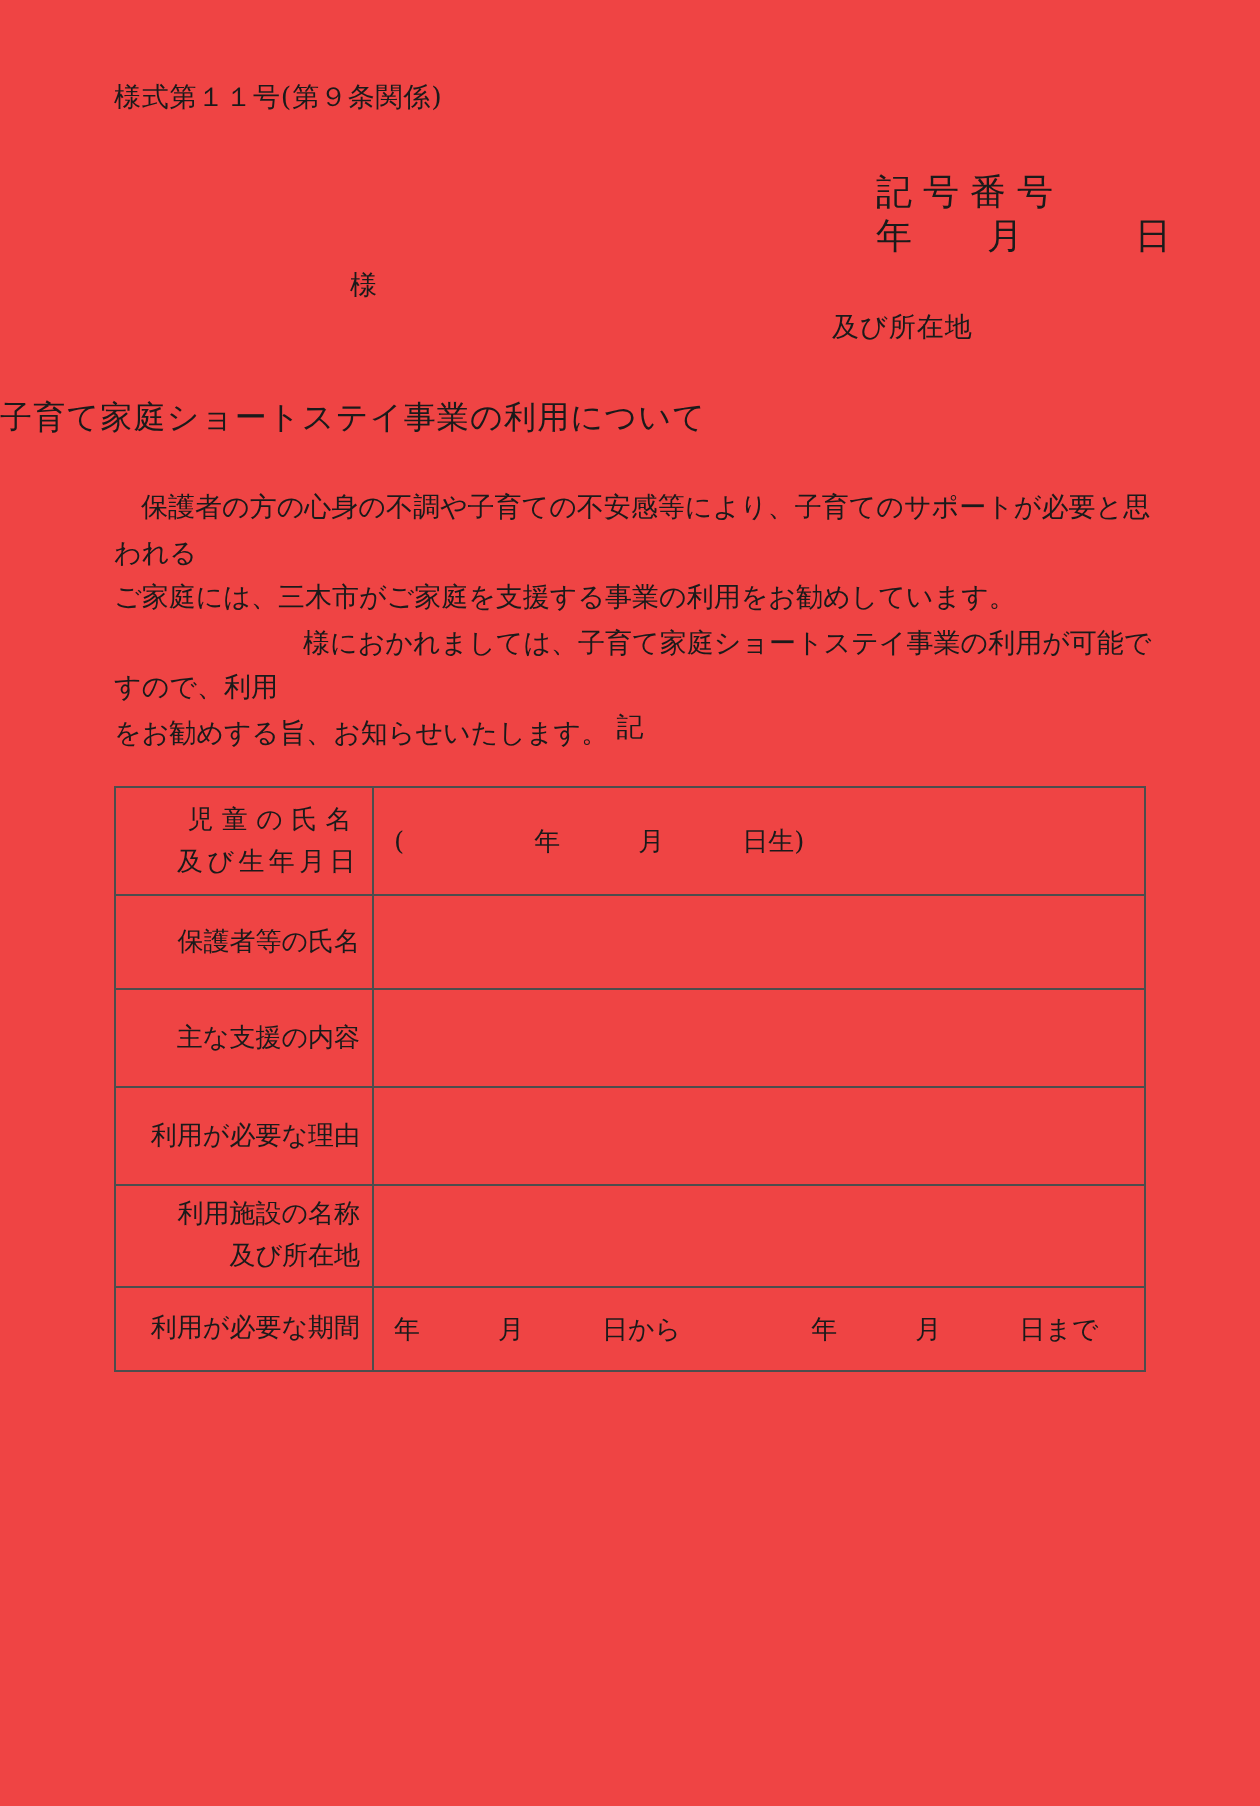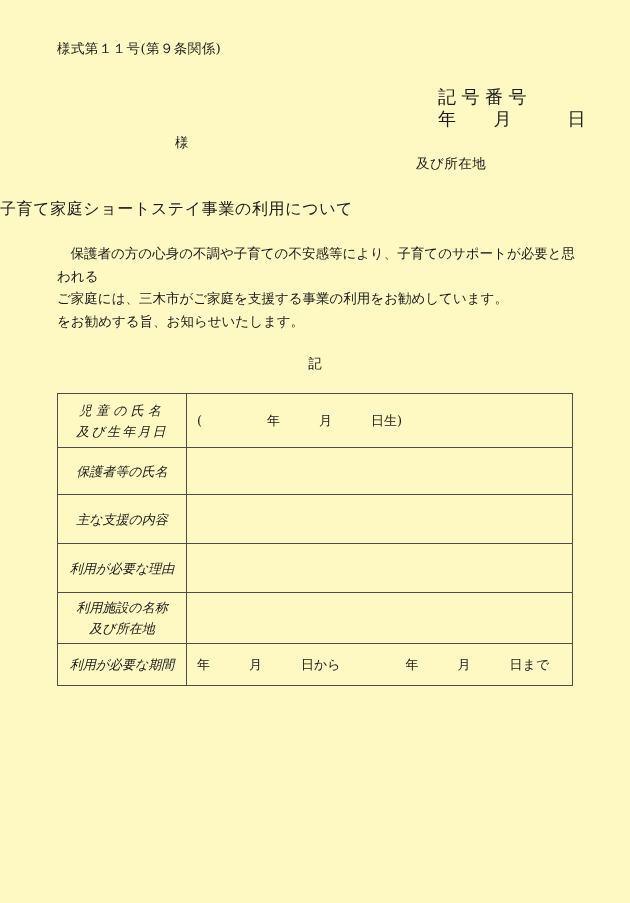--- a/index.html
+++ b/index.html
@@ -9,21 +9,21 @@
     background: #ffffff;
   }
   body {
     font-family: "DejaVu Serif", "Liberation Serif", serif;
     color: #1a1a1a;
   }
   .page {
     position: relative;
     width: 630px;
     height: 903px;
-    background: #fef9c3;
+    background: #ef4444;
     overflow: hidden;
   }
 
   
   .form-no {
     position: absolute;
     left: 57px;
     top: 40px;
     font-size: 13.5px;
     letter-spacing: 0.4px;
@@ -108,24 +108,23 @@
     table-layout: fixed;
     font-size: 13px;
   }
   .form-table td {
     border: 1px solid #4d4d4d;
     padding: 0;
     vertical-align: middle;
   }
   .form-table td.label {
     width: 116px;
-    text-align: center;
+    text-align: right;
     line-height: 21px;
     padding: 4px 6px;
-    font-style: italic;
   }
   .form-table td.value {
     padding: 4px 10px;
     white-space: pre;
     text-align: left;
   }
   .label-line { display: block; white-space: pre; }
   .lbl-spaced { letter-spacing: 4.2px; }
   .lbl-spaced2 { letter-spacing: 2.2px; }
   .row-h1 { height: 54px; }
@@ -151,20 +150,21 @@
 
   <div class="addressee">様</div>
 
   <div class="issuer">及び所在地</div>
 
   <div class="subject">子育て家庭ショートステイ事業の利用について</div>
 
   <div class="body-text">
     <p>　保護者の方の心身の不調や子育ての不安感等により、子育てのサポートが必要と思われる</p>
     <p>ご家庭には、三木市がご家庭を支援する事業の利用をお勧めしています。</p>
+    <p>　　　　　　　様におかれましては、子育て家庭ショートステイ事業の利用が可能ですので、利用</p>
     <p>をお勧めする旨、お知らせいたします。</p>
   </div>
 
   <div class="ki">記</div>
 
   <table class="form-table">
     <tbody>
       <tr class="row-h1">
         <td class="label">
           <span class="label-line lbl-spaced">児童の氏名</span>

